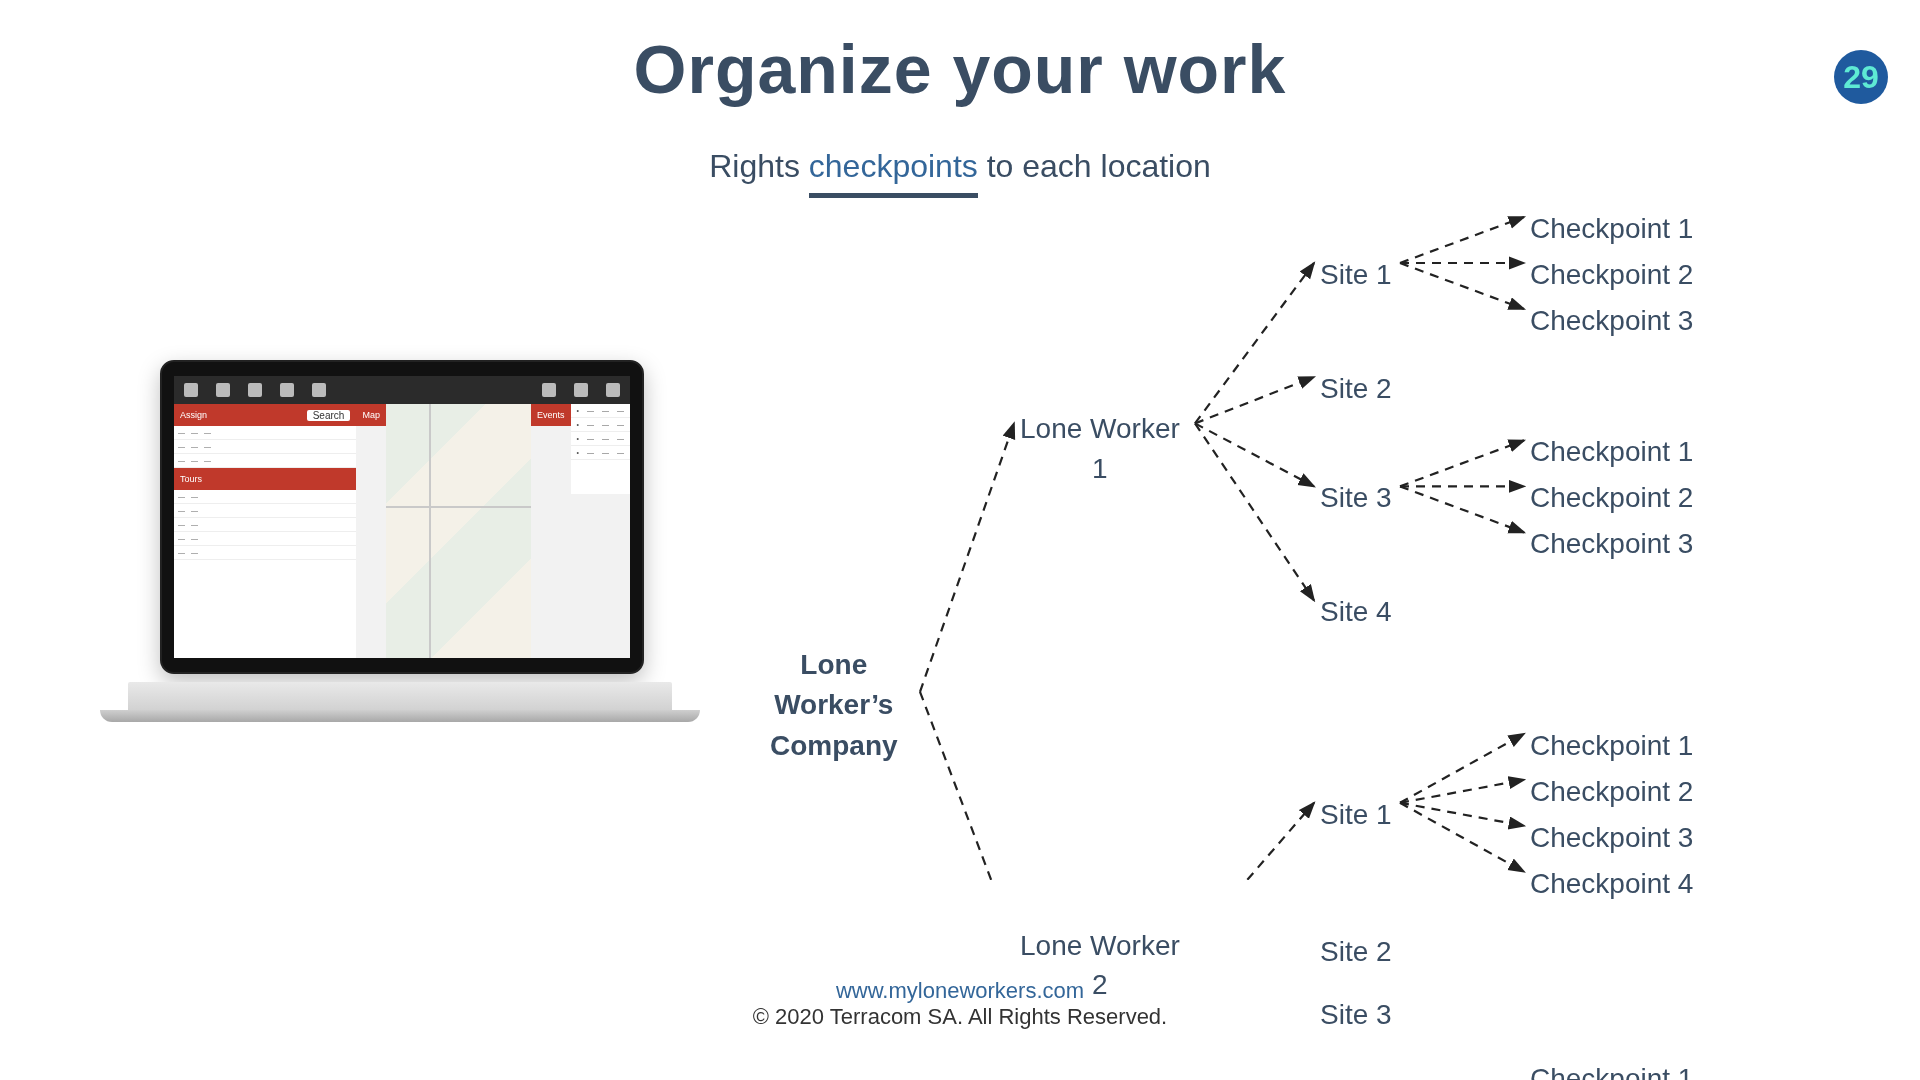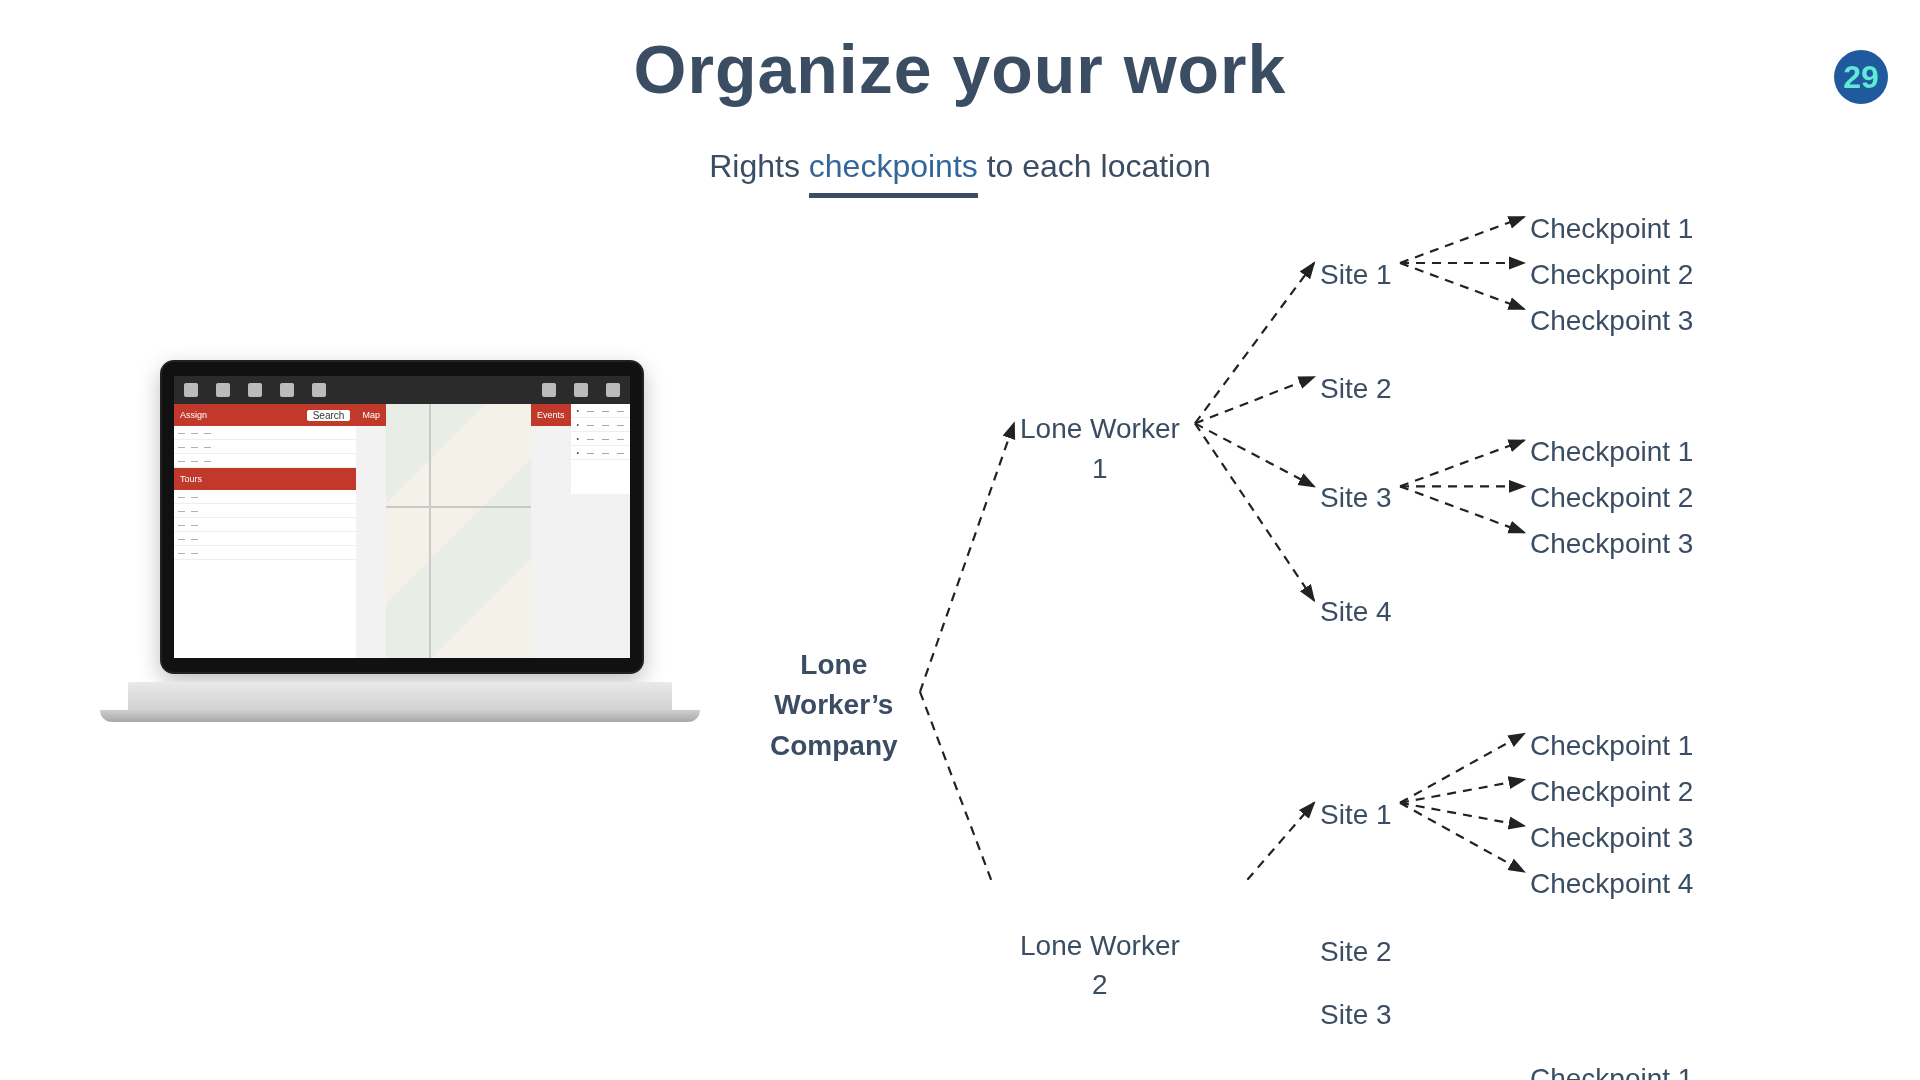--- a/index.html
+++ b/index.html
@@ -285,14 +285,18 @@
       <div class="node" style="left: 790px; top: 582.8px;">Checkpoint 2</div>
       <div class="node" style="left: 790px; top: 628.8px;">Checkpoint 3</div>
       <div class="node" style="left: 790px; top: 674.8px; text-align: right;">Checkpoint 4</div>
       <div class="node" style="left: 580px; top: 605.8px;">Site 1</div>
       <div class="node" style="left: 580px; top: 742.8px;">Site 2</div>
       <div class="node" style="left: 580px; top: 806.2px;">Site 3</div>
       <div class="node" style="left: 790px; top: 869.6px;">Checkpoint 1</div>
       <div class="node" style="left: 580px; top: 892.6px;">Site 4</div>
     </div>
 
+  <div class="footer">
+    <div class="url">www.myloneworkers.com</div>
+    <div>© 2020 Terracom SA. All Rights Reserved.</div>
+  </div>
 
 </div>
 
 </body></html>

